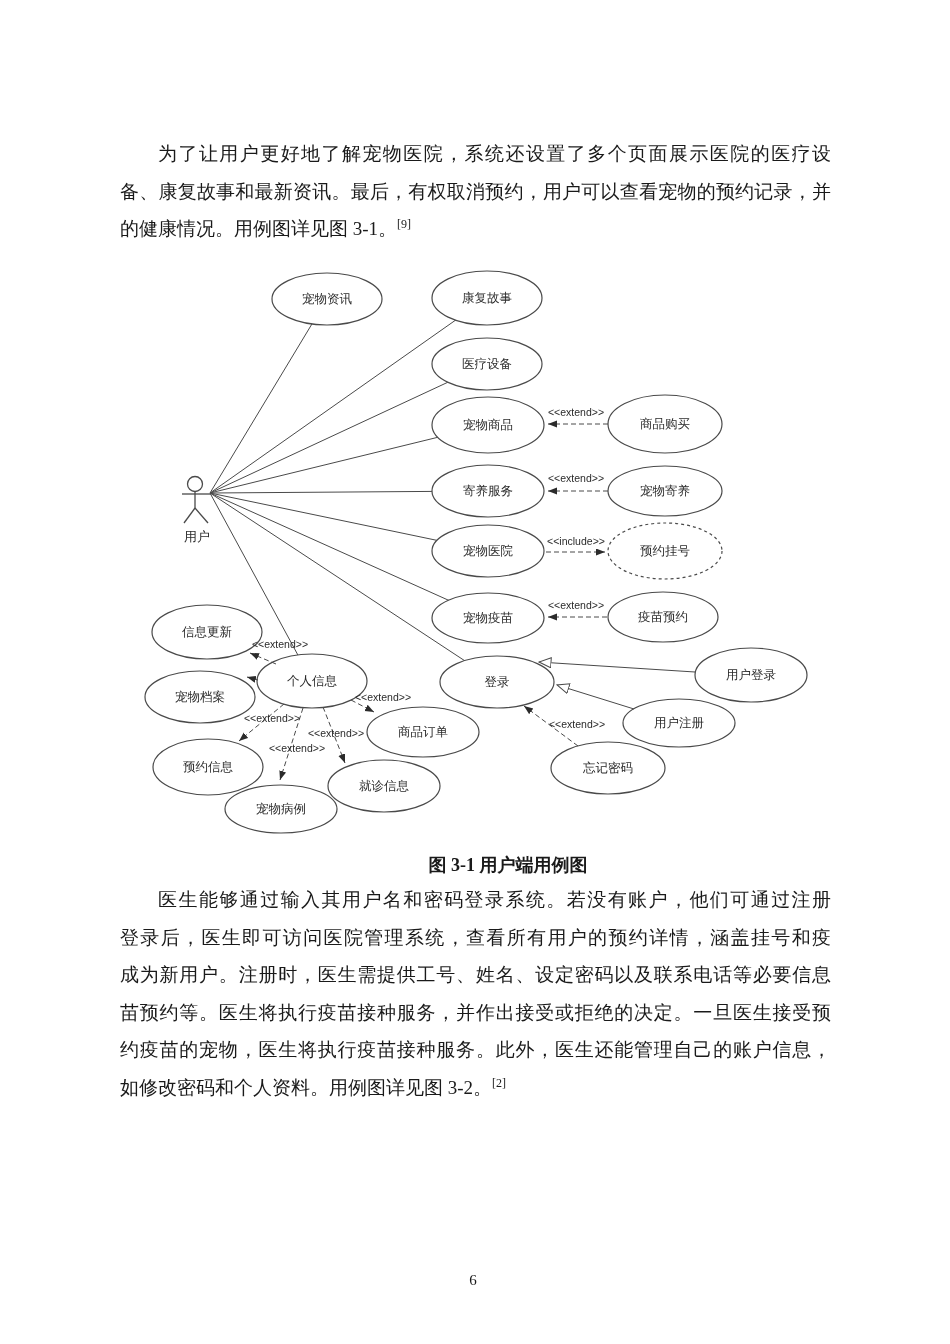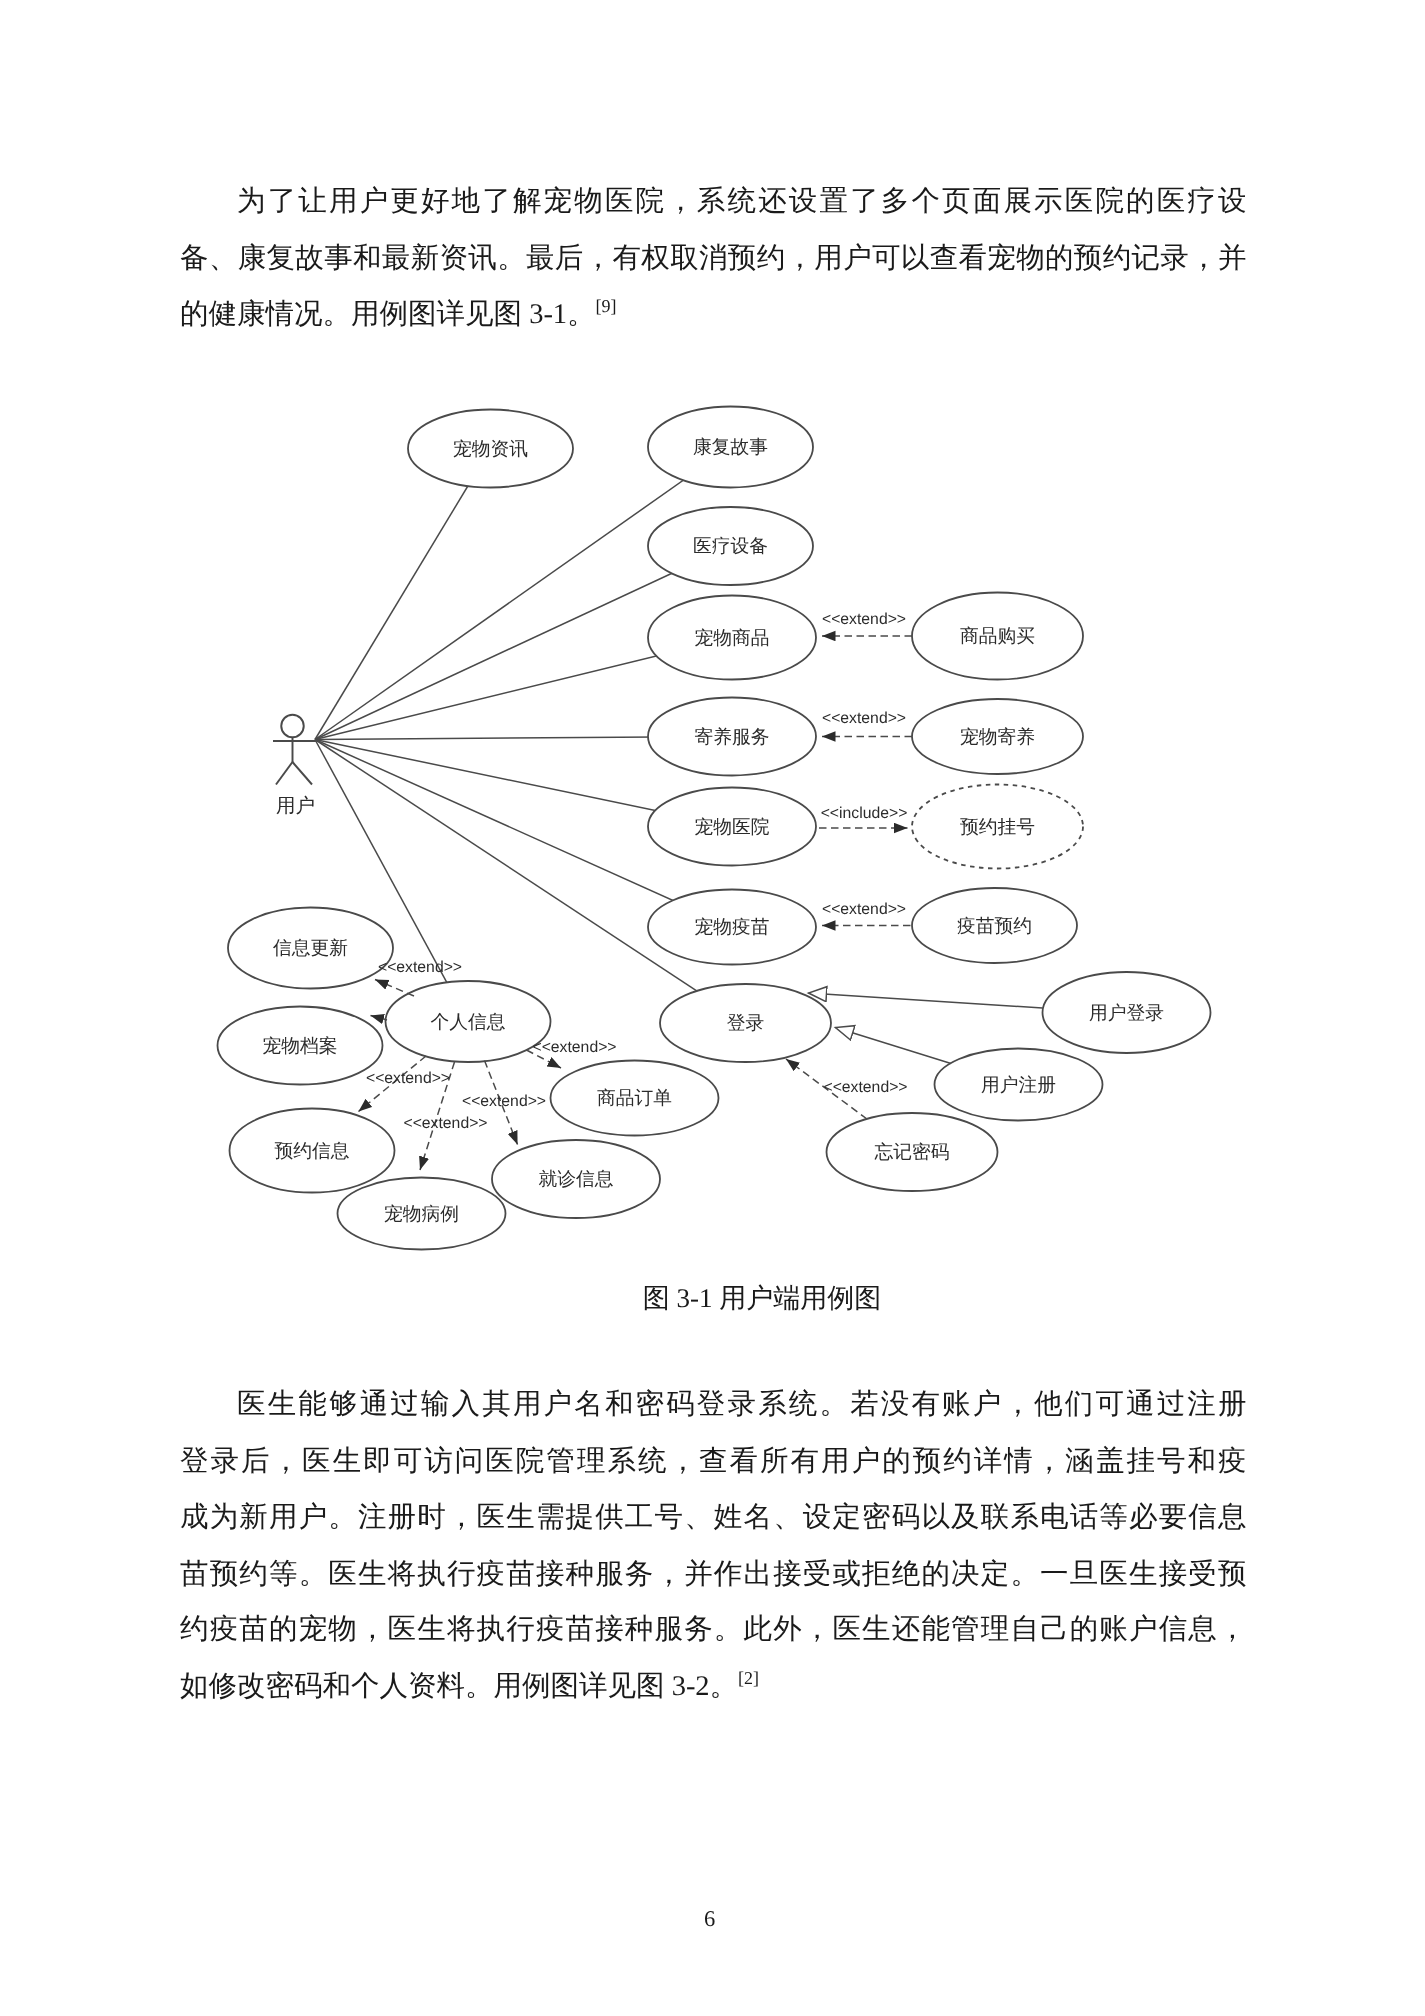--- a/index.html
+++ b/index.html
@@ -1,31 +1,31 @@
 <!DOCTYPE html>
 <html><head>
 <meta charset="utf-8">
 <style>
   html,body{margin:0;padding:0;background:#888;}
   .page{
     position:relative;width:950px;height:1344px;background:#ffffff;
     margin:0 auto;overflow:hidden;
     font-family:"Liberation Serif","DejaVu Serif",serif;color:#1a1a1a;
   }
-  .textblock{position:absolute;left:120px;width:711px;}
+  .textblock{position:absolute;left:120px;width:711px;margin-top:19px;}
   .tline{
     height:37.5px;line-height:37.5px;font-size:19px;
     text-align:justify;text-align-last:justify;overflow:hidden;white-space:nowrap;
   }
   .tline.first{text-indent:2em;}
   .tline.last{text-align:center;text-align-last:left;}
   .tref{font-size:12px;vertical-align:super;line-height:normal;}
   .caption{
     position:absolute;top:853px;left:508px;transform:translateX(-50%);
-    font-size:18px;font-weight:normal;white-space:nowrap;
+    font-size:18px;font-weight:bold;white-space:nowrap;
   }
   .pagenum{
     position:absolute;top:1272px;left:473px;transform:translateX(-50%);
     font-size:15px;
   }
   svg.diagram{position:absolute;left:0;top:0;}
   svg.diagram .edge{stroke:#4a4a4a;stroke-width:1;fill:none;}
   svg.diagram .dashed{stroke-dasharray:5 3;}
   svg.diagram ellipse{fill:#ffffff;stroke:#4a4a4a;stroke-width:1.2;}
   svg.diagram ellipse.dotted{stroke-dasharray:3 3;}
@@ -155,21 +155,21 @@
       <text class="nlabel" x="200" y="701">宠物档案</text>
       <text class="nlabel" x="208" y="771">预约信息</text>
       <text class="nlabel" x="281" y="813">宠物病例</text>
       <text class="nlabel" x="384" y="790">就诊信息</text>
       <text class="nlabel" x="423" y="736">商品订单</text>
     </g>
   </svg>
 
   <div class="caption">图 3-1 用户端用例图</div>
 
-  <div class="textblock" style="top:918px;">
+  <div class="textblock" style="top:862px;">
     <div class="tline first">医生能够通过输入其用户名和密码登录系统。若没有账户，他们可通过注册</div>
     <div class="tline">登录后，医生即可访问医院管理系统，查看所有用户的预约详情，涵盖挂号和疫</div>
     <div class="tline">成为新用户。注册时，医生需提供工号、姓名、设定密码以及联系电话等必要信息</div>
     <div class="tline">苗预约等。医生将执行疫苗接种服务，并作出接受或拒绝的决定。一旦医生接受预</div>
     <div class="tline">约疫苗的宠物，医生将执行疫苗接种服务。此外，医生还能管理自己的账户信息，</div>
     <div class="tline last"><span>如修改密码和个人资料。用例图详见图 3-2。</span><span class="tref">[2]</span></div>
   </div>
 
   <div class="pagenum">6</div>
 

